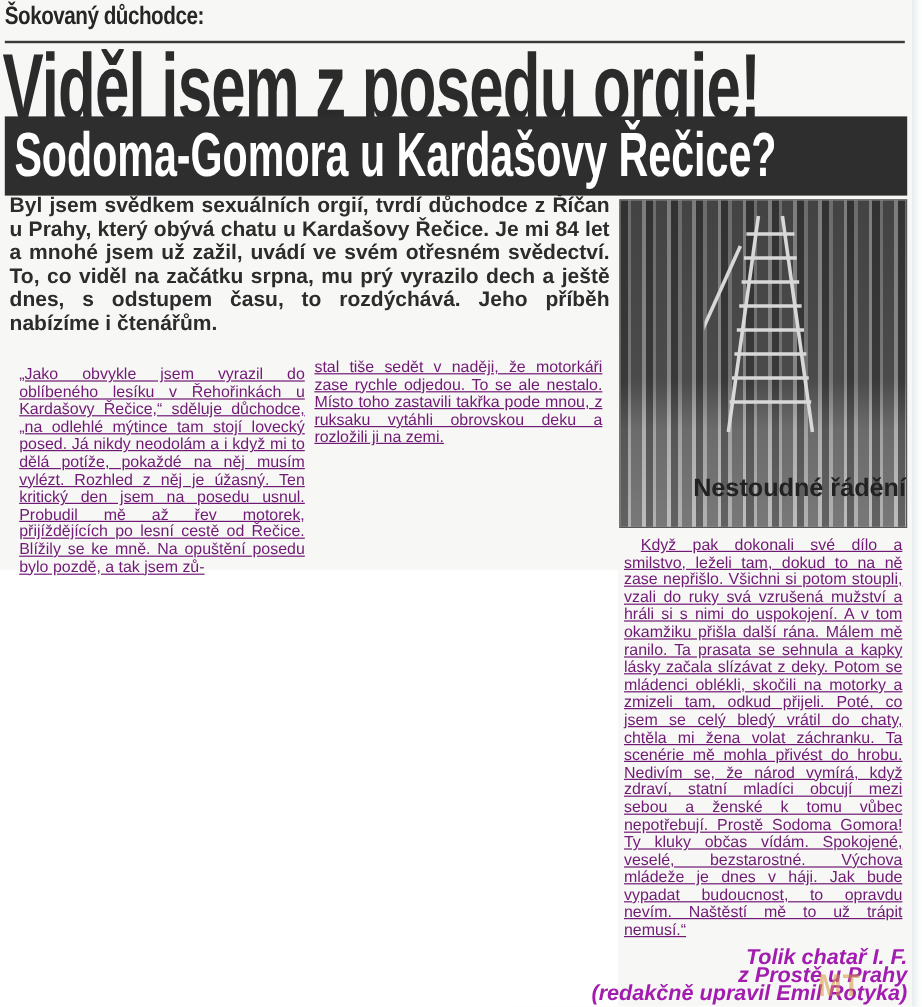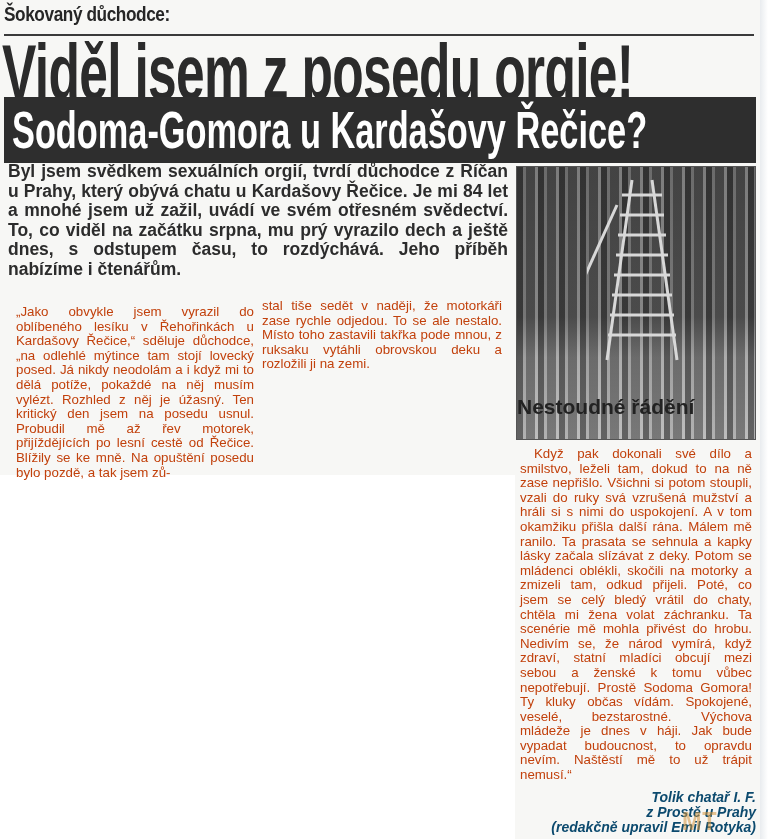--- a/index.html
+++ b/index.html
@@ -45,46 +45,47 @@
     font-family: "Liberation Sans", sans-serif; font-weight: bold;
     font-size: 52px; line-height: 64px; color: #ffffff;
     transform: scaleX(0.66); transform-origin: left top;
   }
   .lead {
     position: absolute; left: 8px; top: 162px; width: 500px;
     font-weight: bold; font-size: 17.5px; line-height: 19.6px; color: #2c2c2c;
     text-align: justify;
   }
   .col {
-    position: absolute; font-size: 13.3px; line-height: 14.6px; color: #c2410c;
+    position: absolute; font-size: 13.3px; line-height: 14.6px; color: #701a75;
     text-align: justify;
+    text-decoration: underline;
   }
   .col p { margin: 0; }
   .col p.indent { text-indent: 14px; }
   .col1 { left: 16px; top: 305px; width: 238px; }
   .col2 { left: 262px; top: 299px; width: 240px; }
   .col3 { left: 520px; top: 447px; width: 232px; }
   .photo {
     position: absolute; left: 516px; top: 166px; width: 238px; height: 272px;
     border: 1px solid #555;
     background:
       repeating-linear-gradient(90deg, rgba(30,30,30,0.55) 0 6px, rgba(170,170,170,0.35) 6px 9px, rgba(60,60,60,0.5) 9px 18px, rgba(200,200,200,0.4) 18px 21px),
       linear-gradient(180deg, #4a4a4a 0%, #5a5a5a 55%, #9a9a9a 70%, #b5b5b5 100%);
     overflow: hidden;
   }
   .stand {
     position: absolute; left: 70px; top: 8px; width: 110px; height: 190px;
   }
   .photo-caption {
-    position: absolute; left: 0; bottom: 20px; width: 100%; text-align: left;
+    position: absolute; left: 0; bottom: 20px; width: 100%; text-align: right;
     font-weight: bold; font-size: 21px; line-height: 24px; color: #222;
   }
   .byline {
     position: absolute; right: 12px; top: 790px; text-align: right;
-    font-weight: bold; font-style: italic; font-size: 14px; line-height: 15px; color: #0c4a6e;
+    font-weight: bold; font-style: italic; font-size: 18px; line-height: 15px; color: #a21caf;
   }
   .watermark {
     position: absolute; left: 680px; top: 806px;
     font-weight: bold; font-size: 26px; color: rgba(214,150,60,0.55);
     transform: scaleX(0.9); letter-spacing: 1px;
   }
 </style>
 </head>
 <body>
 

